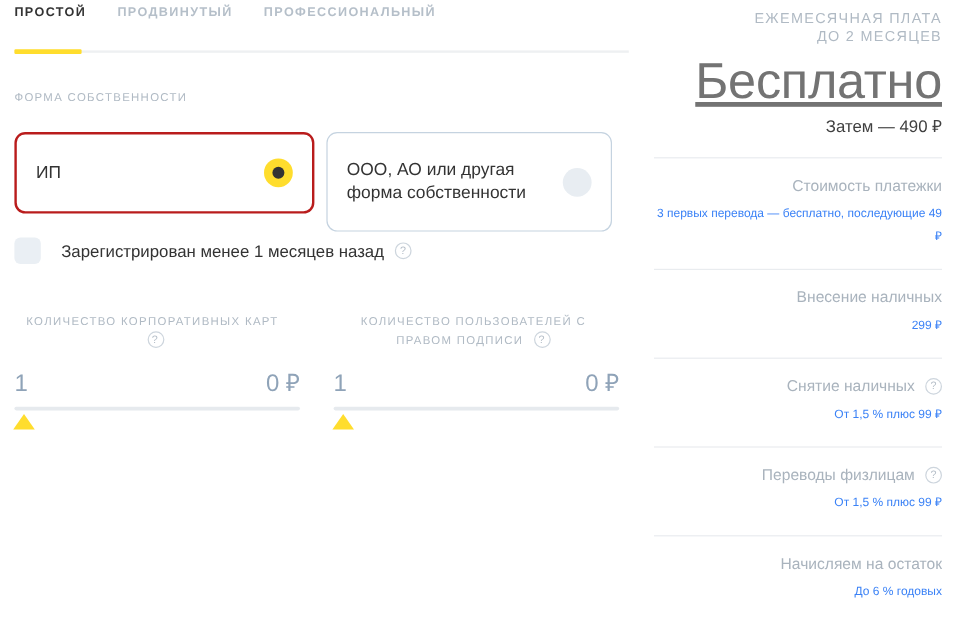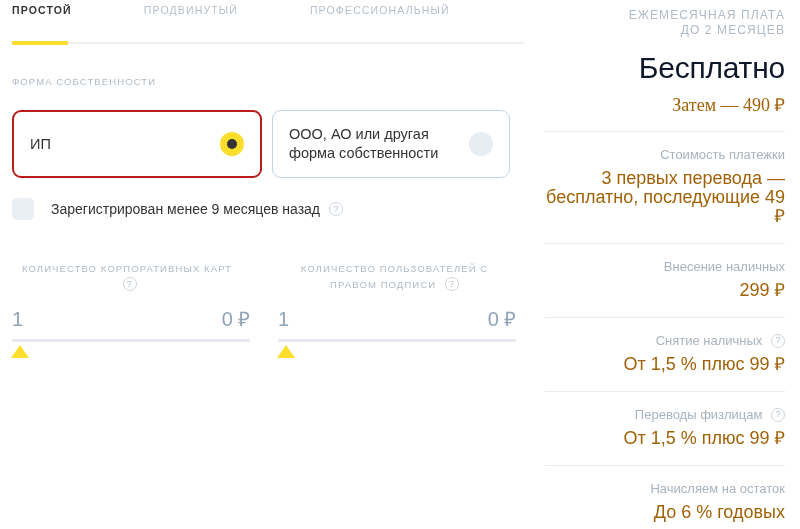--- a/index.html
+++ b/index.html
@@ -39,21 +39,21 @@
   }
   .tab {
     font-size: 10.5px;
     letter-spacing: 1.15px;
     font-weight: bold;
     text-transform: uppercase;
     white-space: nowrap;
     cursor: pointer;
   }
   .tab.active { color: #333333; }
-  .tab.inactive { color: #b5bfc9; font-weight: normal; margin-left: 46px; }
+  .tab.inactive { color: #b5bfc9; font-weight: bold; }
 
   .tabs-underline-track {
     position: absolute;
     left: 12px; top: 42px;
     width: 512px; height: 2px;
     background: #eef0f2;
   }
   .tabs-underline-active {
     position: absolute;
     left: 12px; top: 41px;
@@ -82,21 +82,21 @@
     padding: 0 16px;
     cursor: pointer;
   }
   #card-ip {
     left: 12px; top: 110px;
     width: 250px; height: 68px;
     border: 2px solid #b91c1c;
   }
   #card-ooo {
     left: 272px; top: 110px;
-    width: 238px; height: 68px;
+    width: 238px; height: 83px;
     border: 1px solid #c5d3e0;
   }
   .choice-text {
     flex: 1;
     font-size: 14.5px;
     color: #333333;
     line-height: 19px;
     padding-right: 10px;
   }
   .radio {
@@ -211,48 +211,48 @@
     padding-left: 10px;
   }
   .rp-caption {
     font-size: 12px;
     letter-spacing: 1.1px;
     text-transform: uppercase;
     color: #b0bac4;
     line-height: 15px;
   }
   #price-headline {
-    font-size: 30px;
+    font-size: 42px;
     font-weight: normal;
-    color: #0f172a;
+    color: #737373;
     line-height: 44px;
     margin-top: 8px;
     letter-spacing: -0.2px;
+    text-decoration: underline;
   }
   #price-subtext {
-    font-size: 18px;
-    color: #a16207;
+    font-size: 14px;
+    color: #404040;
     margin-top: 6px;
     line-height: 18px;
-    font-family: Liberation Serif, serif;
   }
   .rp-divider {
     height: 1px;
     background: #e9ecef;
     margin: 17px 0 0 0;
   }
   .rp-block { padding-top: 14px; }
   .rp-label {
     font-size: 13px;
     color: #a9b3bd;
     line-height: 18px;
   }
   .rp-value {
-    font-size: 18px;
-    color: #a16207;
+    font-size: 10px;
+    color: #3b82f6;
     line-height: 19px;
     margin-top: 5px;
   }
 </style>
 </head>
 <body>
 
 <div id="page">
 
   <div id="left-column">
@@ -273,21 +273,21 @@
     </div>
 
     <div class="choice-card" id="card-ooo">
       <div class="choice-text">ООО, АО или другая форма собственности</div>
       <div class="radio unselected"></div>
     </div>
 
     <div id="checkbox-row">
       <div class="checkbox"></div>
       <div id="checkbox-label">
-        <span>Зарегистрирован менее 9 месяцев назад</span>
+        <span>Зарегистрирован менее 1 месяцев назад</span>
         <span class="help-icon">?</span>
       </div>
     </div>
 
     <div class="section-label" id="label-cards-count">
       <span>КОЛИЧЕСТВО КОРПОРАТИВНЫХ КАРТ</span>
       <span class="help-icon">?</span>
     </div>
 
     <div class="section-label" id="label-users-count">

